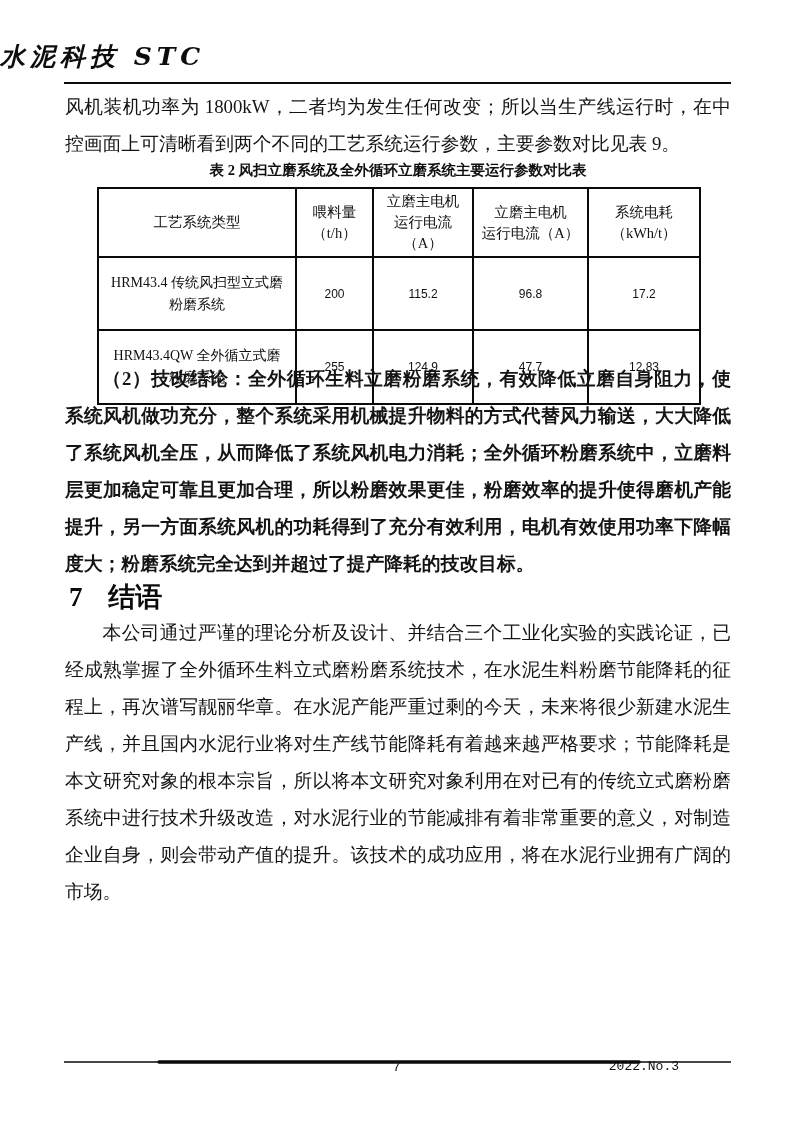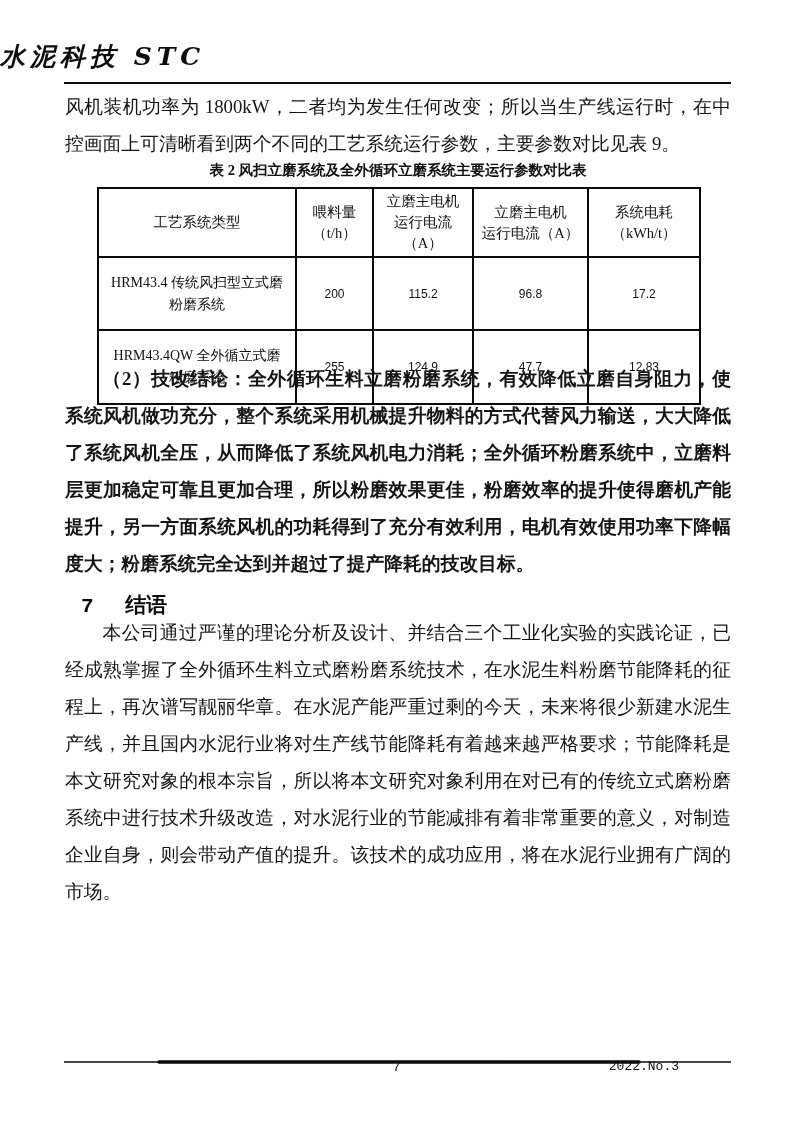--- a/index.html
+++ b/index.html
@@ -85,23 +85,23 @@
     padding: 14px 10px;
   }
   .params-table td.num-cell {
     font-family: "Liberation Sans", sans-serif;
     font-size: 12px;
   }
   
   .section-heading {
     position: absolute;
     top: 575px; left: 65px;
-    margin: 16px;
-    font-family: Liberation Mono, monospace;
-    font-size: 21px;
+    margin: 4px;
+    font-family: Liberation Serif, serif;
+    font-size: 27px;
     font-weight: 700;
     color: #0b0b0b;
   }
   .section-heading .sec-num { margin-right: 19px; }
   
   .footer-rule {
     position: absolute;
     top: 1052px; left: 64px; width: 667px; height: 8px;
   }
   .page-number {

